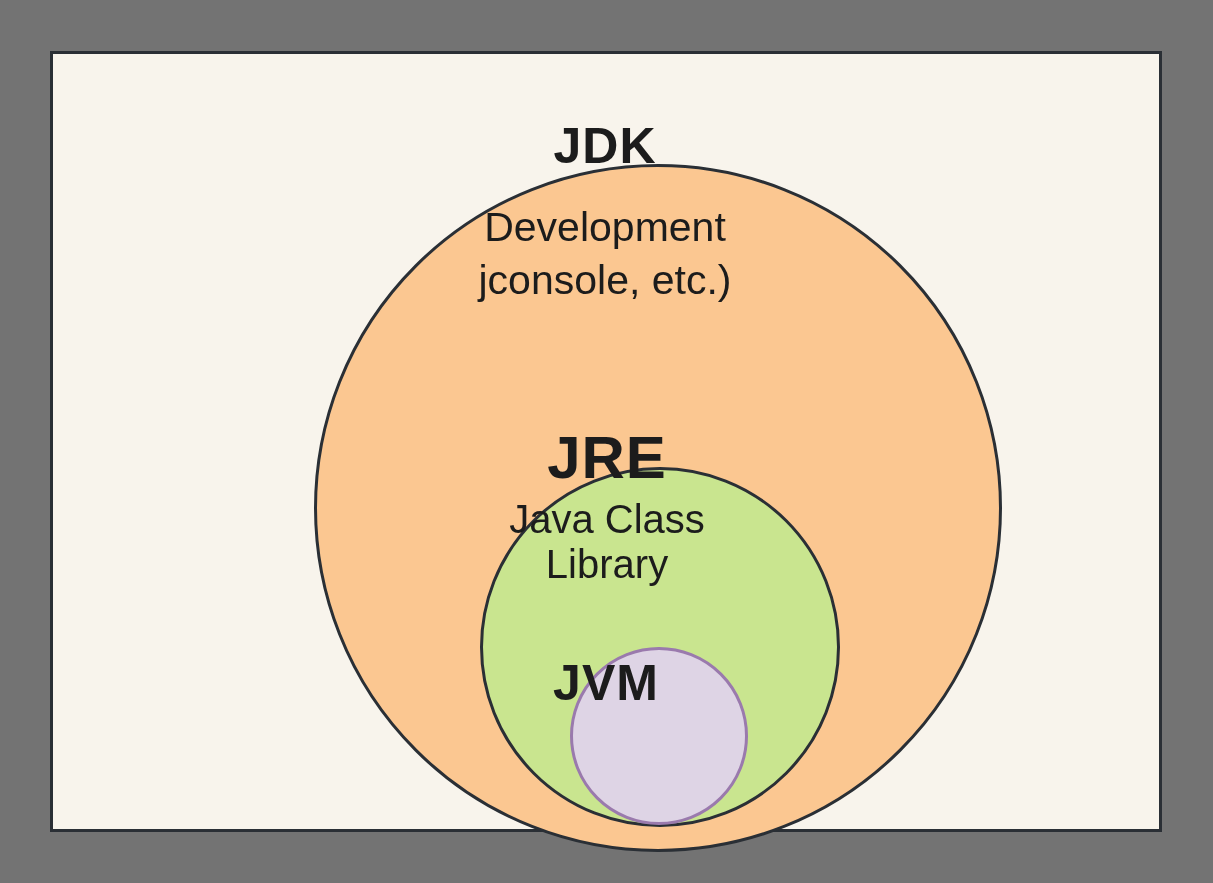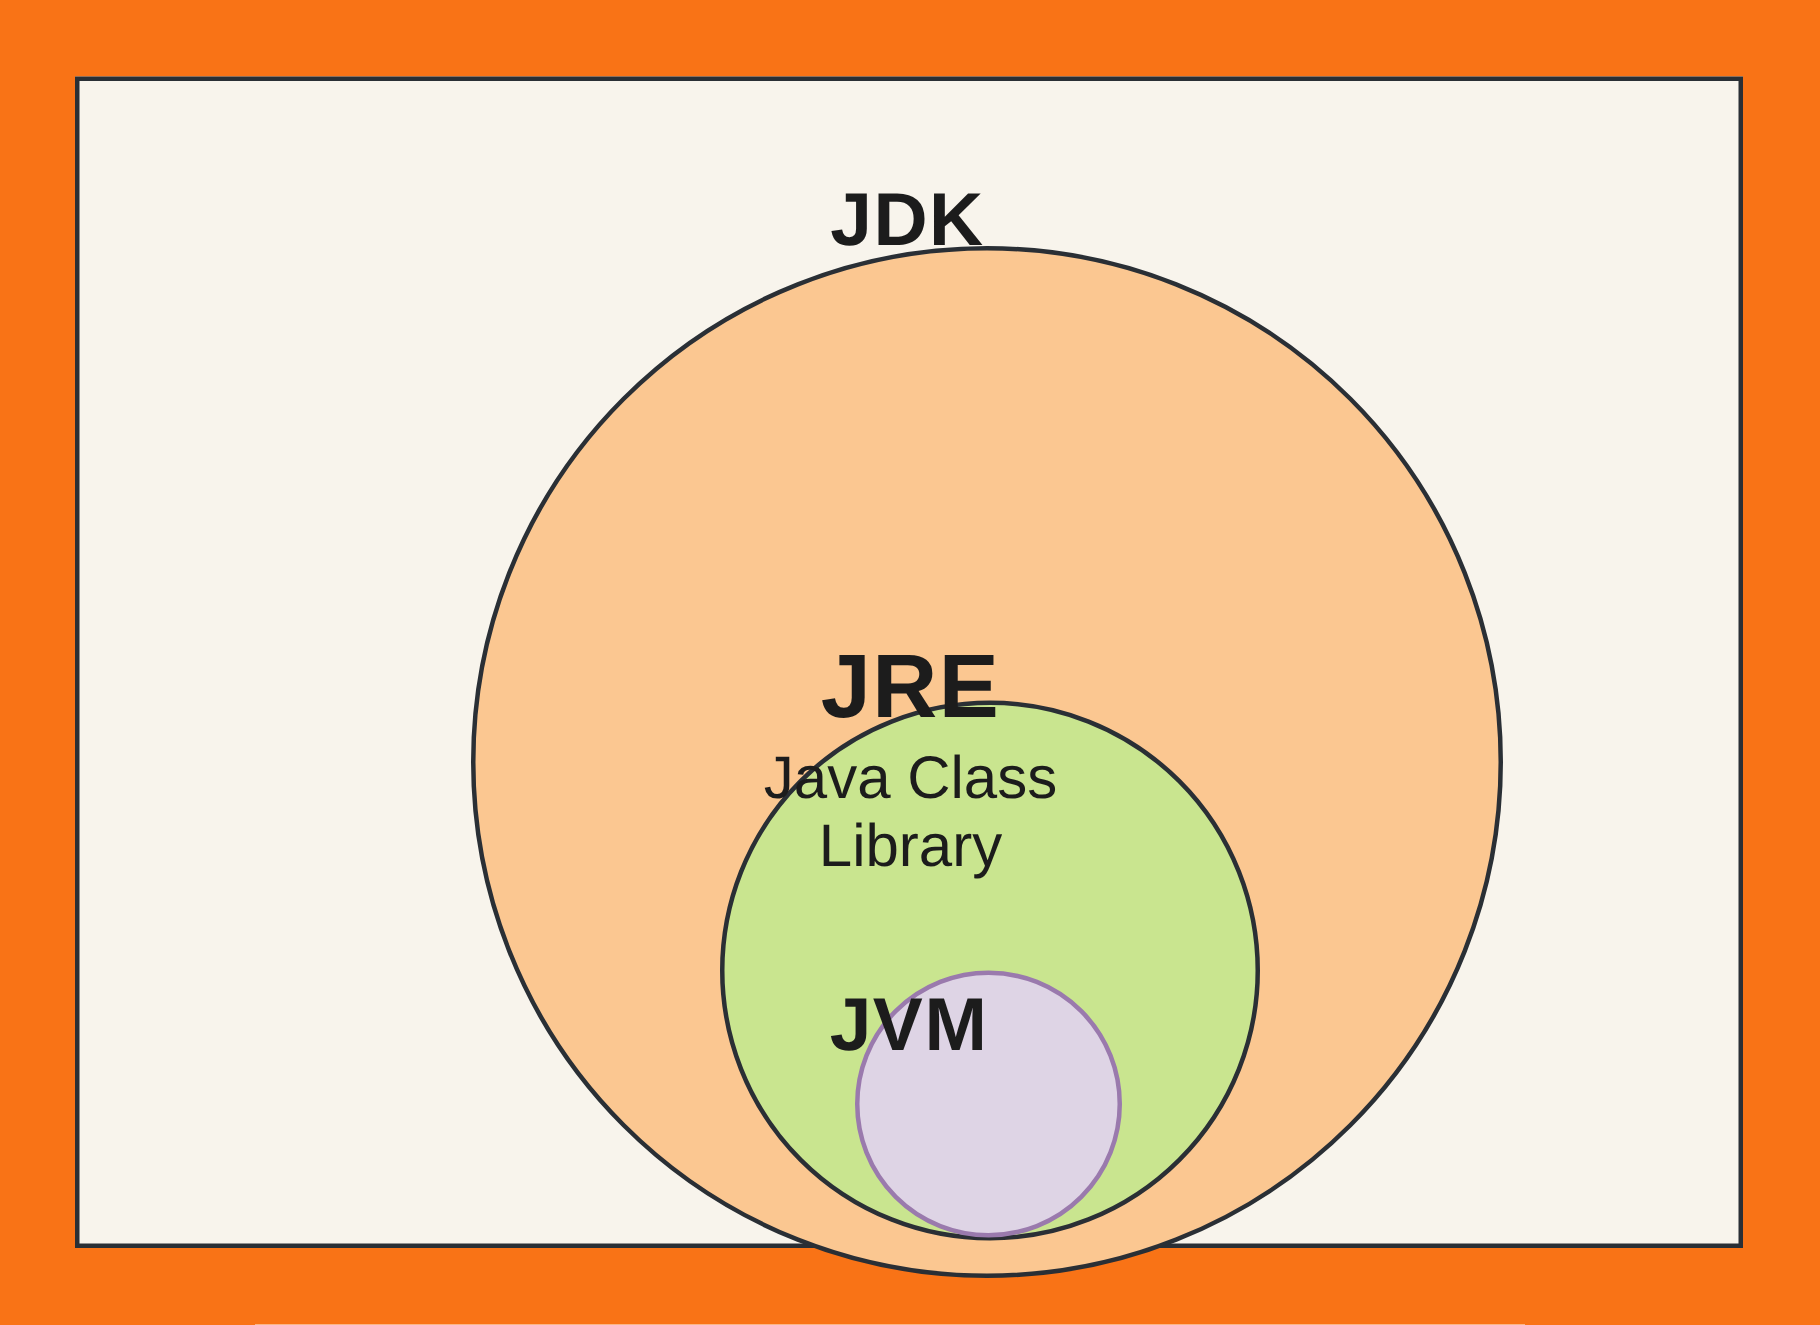--- a/index.html
+++ b/index.html
@@ -7,21 +7,21 @@
     padding: 0;
   }
   body {
     font-family: "Liberation Sans", sans-serif;
     background: #ffffff;
   }
   .canvas {
     position: relative;
     width: 1213px;
     height: 883px;
-    background: #f97316;
+    background: #737373;
     overflow: hidden;
   }
   .frame {
     position: absolute;
     left: 50px;
     top: 51px;
     width: 1112px;
     height: 781px;
     box-sizing: border-box;
     border: 3px solid #2A2F35;
@@ -109,20 +109,22 @@
     <div class="circle circle-jdk" style="background-color: rgb(251, 199, 145); border-color: rgb(42, 47, 53);"></div>
 
     <div class="circle circle-jre" style="background-color: rgb(201, 229, 143); border-color: rgb(42, 47, 53);"></div>
 
     <div class="circle circle-jvm" style="background-color: rgb(222, 212, 229); border-color: rgb(154, 122, 173);"></div>
   </div>
 
   <div class="tblock jdk-title" style="color: rgb(28, 28, 28);">JDK</div>
 
   <div class="tblock jdk-desc" style="color: rgb(28, 28, 28);">
+    <div>Development</div>
+    <div>jconsole, etc.)</div>
   </div>
 
   <div class="tblock jre-title" style="color: rgb(28, 28, 28);">JRE</div>
 
   <div class="tblock jre-desc" style="color: rgb(28, 28, 28);">
     <div>Java Class</div>
     <div>Library</div>
   </div>
 
   <div class="tblock jvm-title" style="color: rgb(28, 28, 28);">JVM</div>

